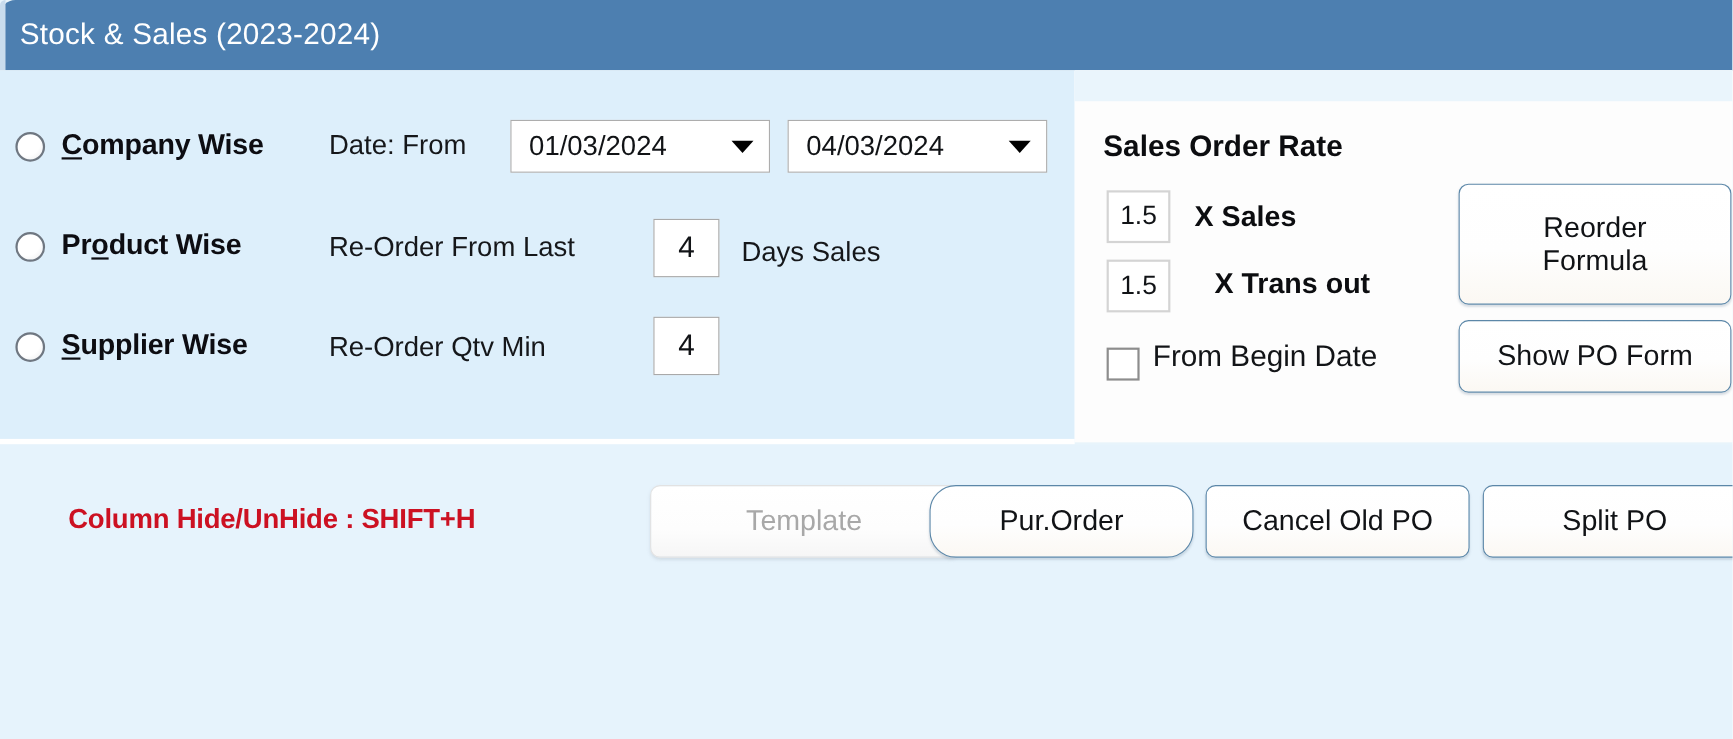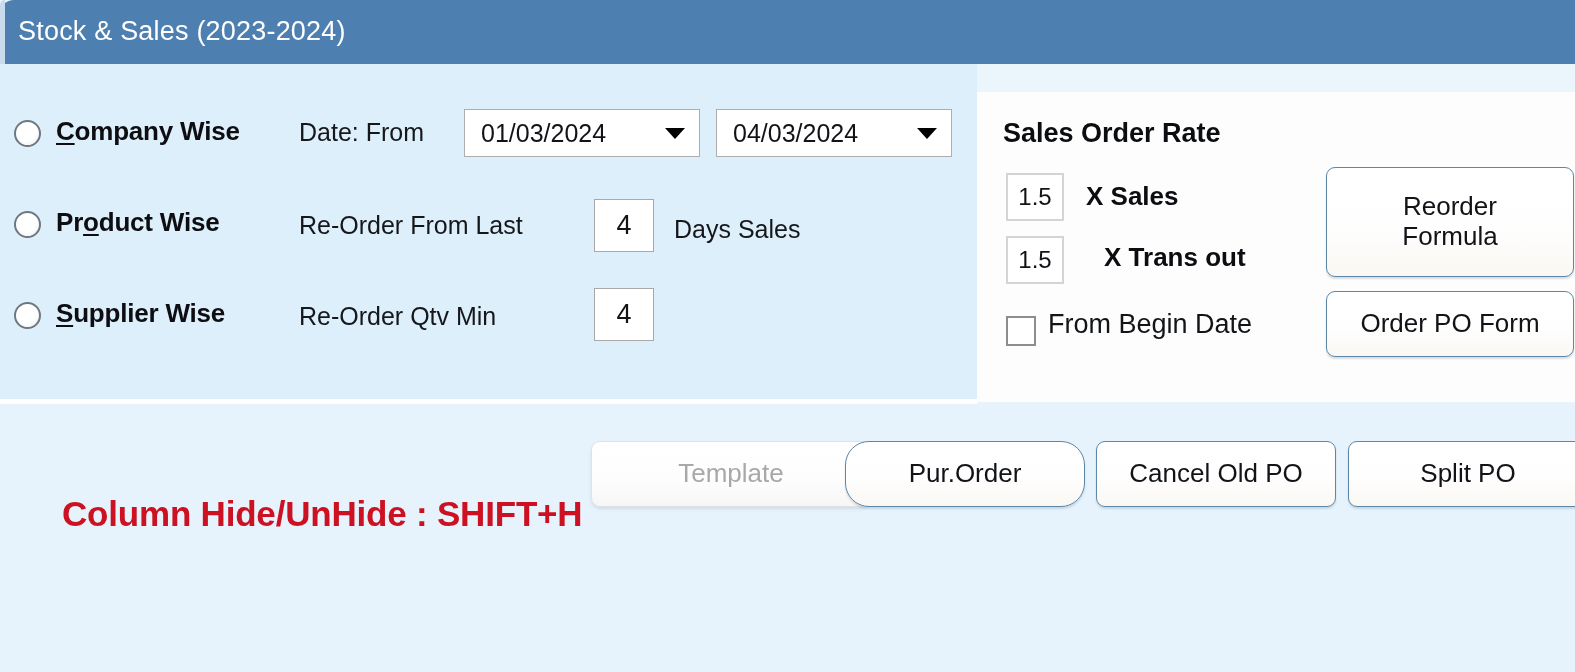--- a/index.html
+++ b/index.html
@@ -219,26 +219,25 @@
   }
   #lower-area {
     position: absolute;
     left: 0; top: 404px;
     width: 1575px; height: 268px;
     background: #e6f3fc;
   }
   #hint-text {
     position: absolute;
     left: 62px; top: 458px;
-    font-size: 35px;
+    font-size: 25px;
     font-weight: bold;
     color: #cc1122;
     white-space: nowrap;
     letter-spacing: -0.2px;
-    margin-top: 36px;
   }
 </style>
 </head>
 <body>
 
 <div id="title-bar">
   <div id="title-text">Stock &amp; Sales (2023-2024)</div>
 </div>
 
 <div id="upper-area">
@@ -280,21 +279,21 @@
 <div id="sales-order-rate-title">Sales Order Rate</div>
 <div class="rate-box" style="left:1006px; top:173px;">1.5</div>
 <div class="rate-label" style="left:1086px; top:181px;">X  Sales</div>
 <div class="rate-box" style="left:1006px; top:236px;">1.5</div>
 <div class="rate-label" style="left:1104px; top:242px;">X  Trans out</div>
 <div id="begin-date-check"></div>
 <div id="begin-date-label">From Begin Date</div>
 
 <div class="btn" style="left:1326px; top:167px; width:248px; height:110px;">Reorder
 Formula</div>
-<div class="btn" style="left:1326px; top:291px; width:248px; height:66px;">Order PO Form</div>
+<div class="btn" style="left:1326px; top:291px; width:248px; height:66px;">Show PO Form</div>
 
 <div id="divider-line"></div>
 <div id="lower-area"></div>
 <div id="hint-text">Column Hide/UnHide : SHIFT+H</div>
 
 <div class="btn disabled" style="left:591px; top:441px; width:280px; height:66px;">Template</div>
 <div class="btn" style="left:845px; top:441px; width:240px; height:66px;border-radius:24px;">Pur.Order</div>
 <div class="btn" style="left:1096px; top:441px; width:240px; height:66px;">Cancel Old PO</div>
 <div class="btn" style="left:1348px; top:441px; width:240px; height:66px;">Split PO</div>
 

